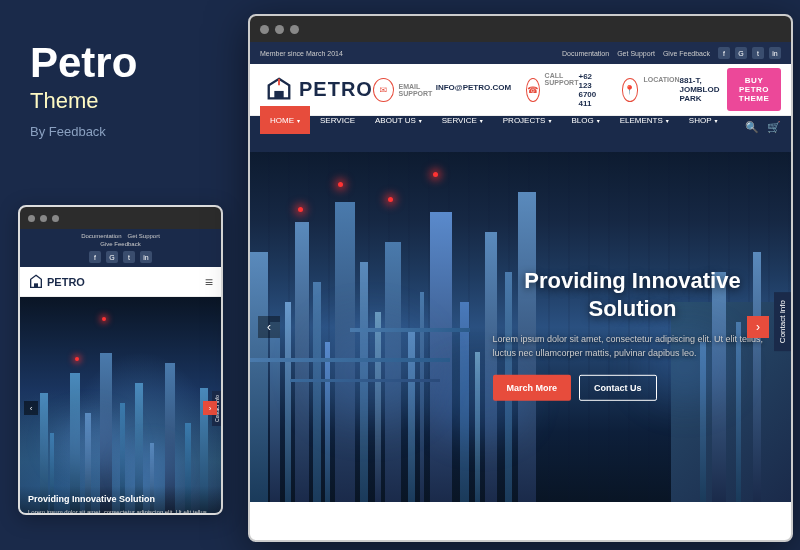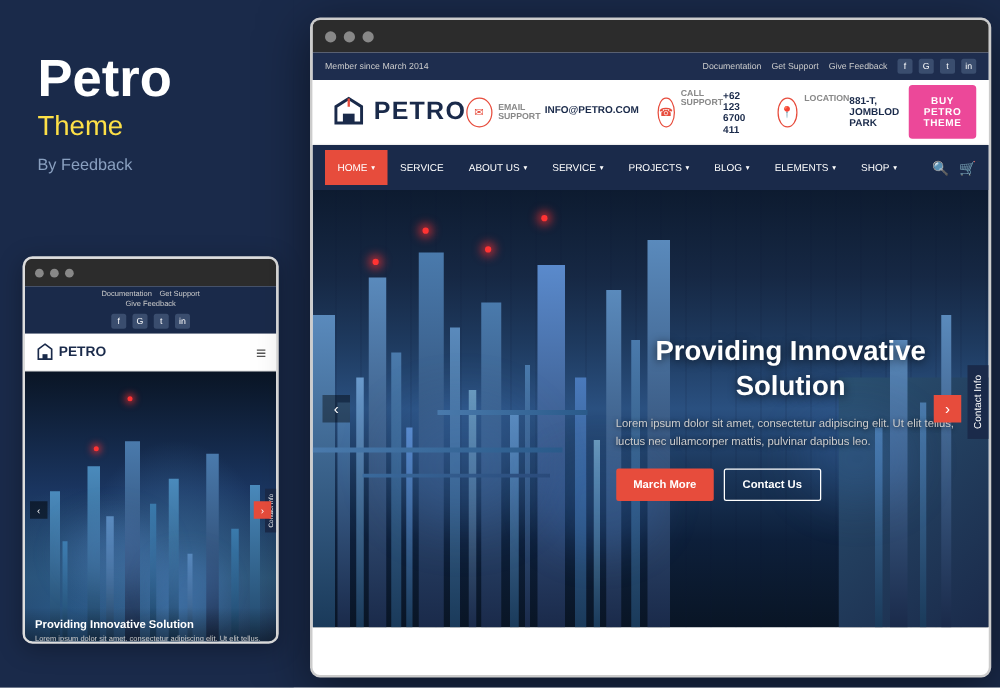--- a/index.html
+++ b/index.html
@@ -28,21 +28,21 @@
     .theme-title {
       font-size: 42px;
       font-weight: 900;
       color: #ffffff;
       line-height: 1.1;
     }
 
     .theme-subtitle {
       font-size: 22px;
       font-weight: 300;
-      color: #fde047;
+      color: #fef9c3;
       margin-top: 2px;
     }
 
     .theme-by {
       font-size: 13px;
       color: #8aa0c0;
       margin-top: 10px;
     }
 
     
@@ -355,21 +355,21 @@
       cursor: pointer;
       text-transform: uppercase;
       letter-spacing: 0.5px;
     }
 
     
     .desktop-nav {
       background: #1a2a4a;
       height: 28px;
       display: flex;
-      align-items: center;
+      align-items: flex-end;
       padding: 18px 10px;
       gap: 0;
     }
 
     .nav-item {
       font-size: 8px;
       color: #fff;
       padding: 0 10px;
       height: 28px;
       display: flex;

